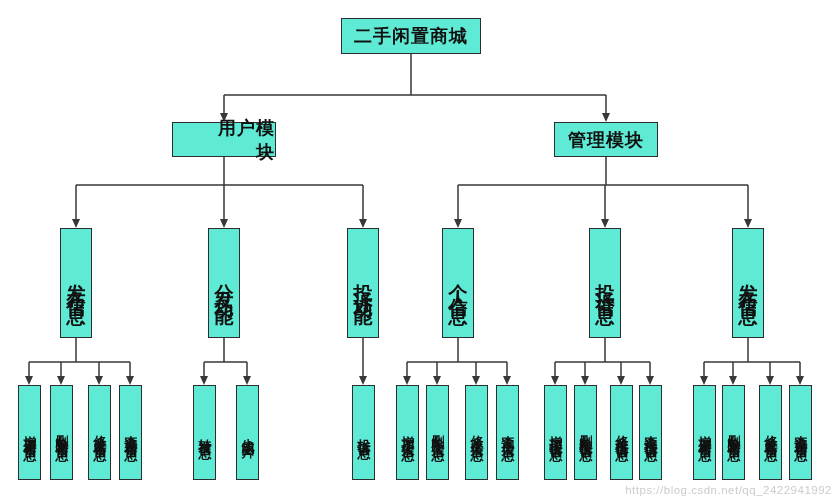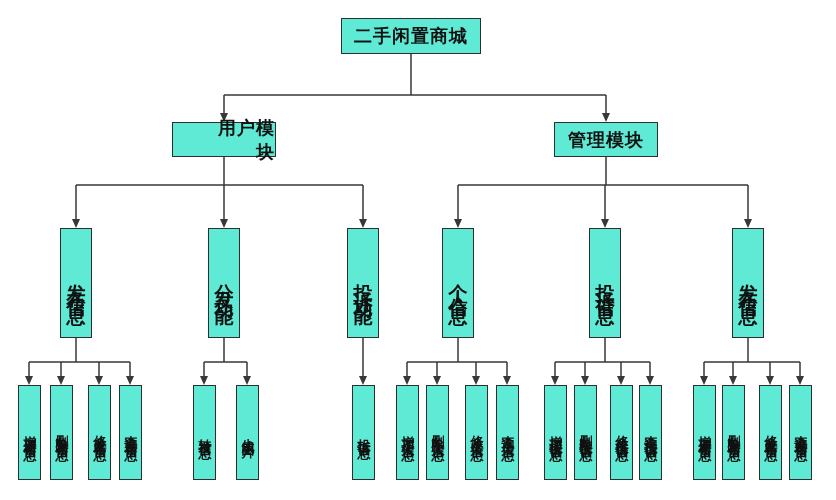--- a/index.html
+++ b/index.html
@@ -107,13 +107,14 @@
   <div class="node v-node v-sm" style="left:544px;top:385px;width:23px;height:95px;">增加投诉信息</div>
   <div class="node v-node v-sm" style="left:574px;top:385px;width:23px;height:95px;">删除投诉信息</div>
   <div class="node v-node v-sm" style="left:610px;top:385px;width:23px;height:95px;">修改投诉信息</div>
   <div class="node v-node v-sm" style="left:639px;top:385px;width:23px;height:95px;">查询投诉信息</div>
 
   <div class="node v-node v-sm" style="left:693px;top:385px;width:23px;height:95px;">增加发布信息</div>
   <div class="node v-node v-sm" style="left:722px;top:385px;width:23px;height:95px;">删除发布信息</div>
   <div class="node v-node v-sm" style="left:759px;top:385px;width:23px;height:95px;">修改发布信息</div>
   <div class="node v-node v-sm" style="left:789px;top:385px;width:23px;height:95px;">查询发布信息</div>
 
+  <div class="watermark">https://blog.csdn.net/qq_2422941992</div>
 </div>
 
 </body></html>

